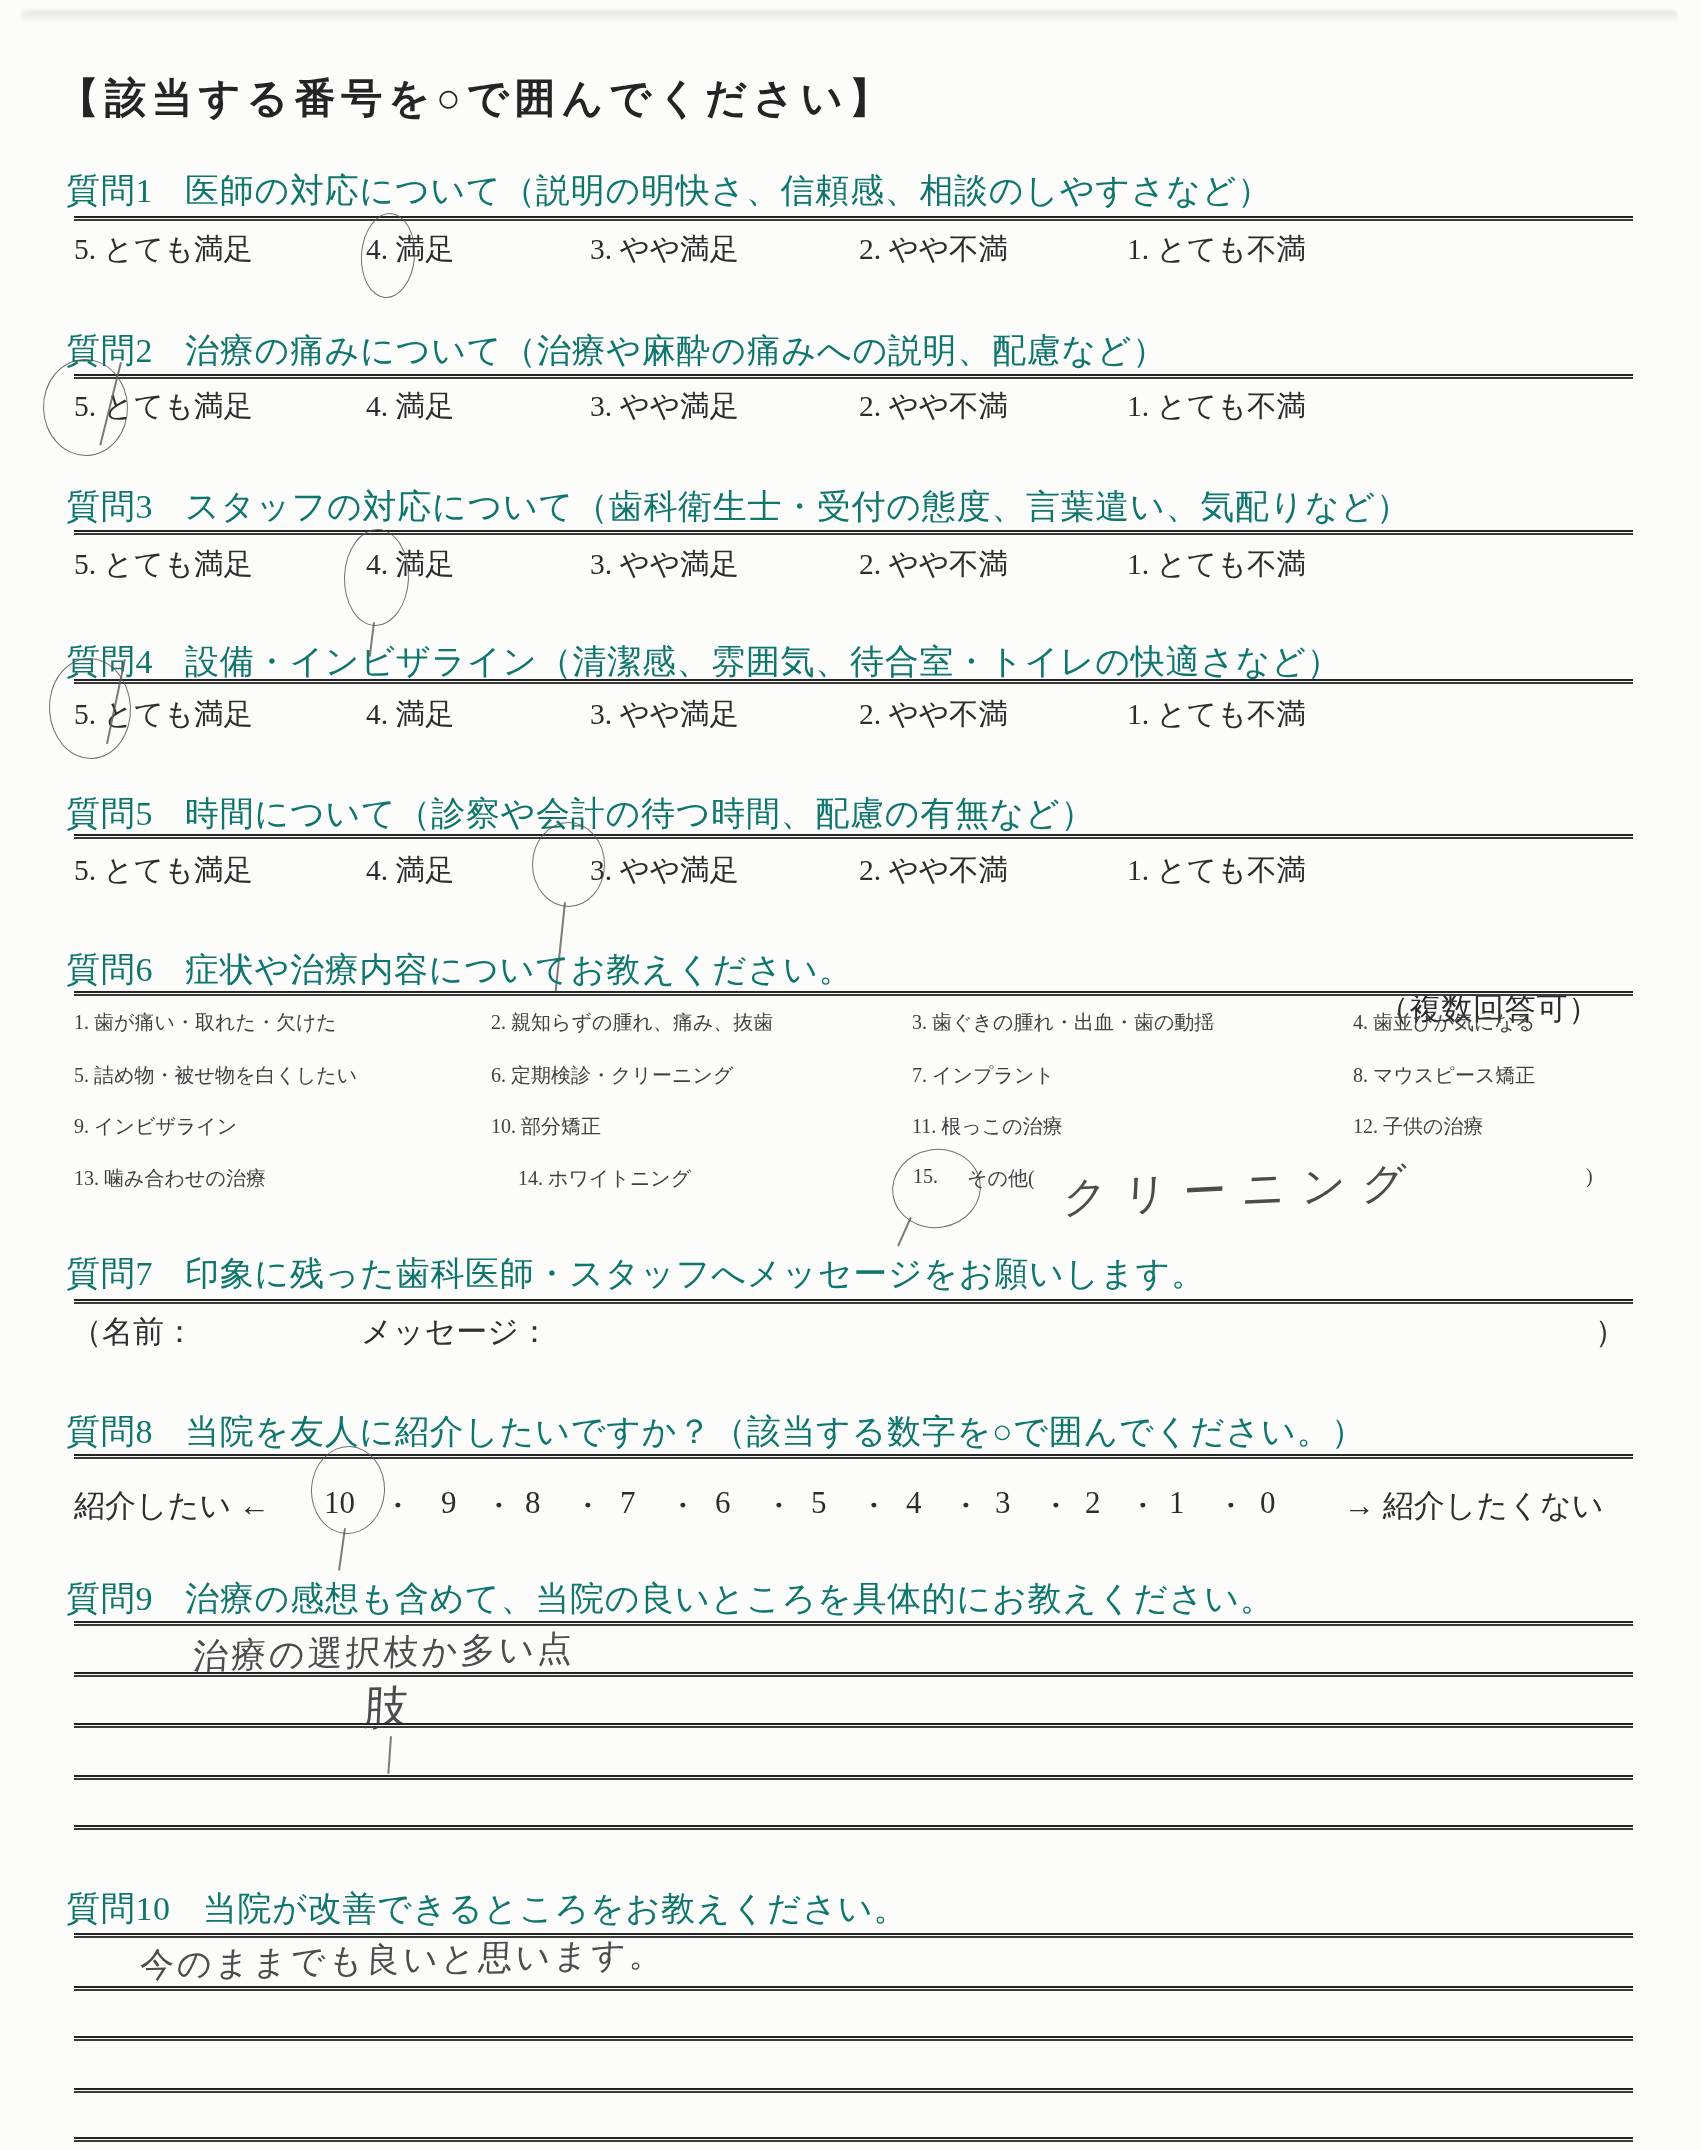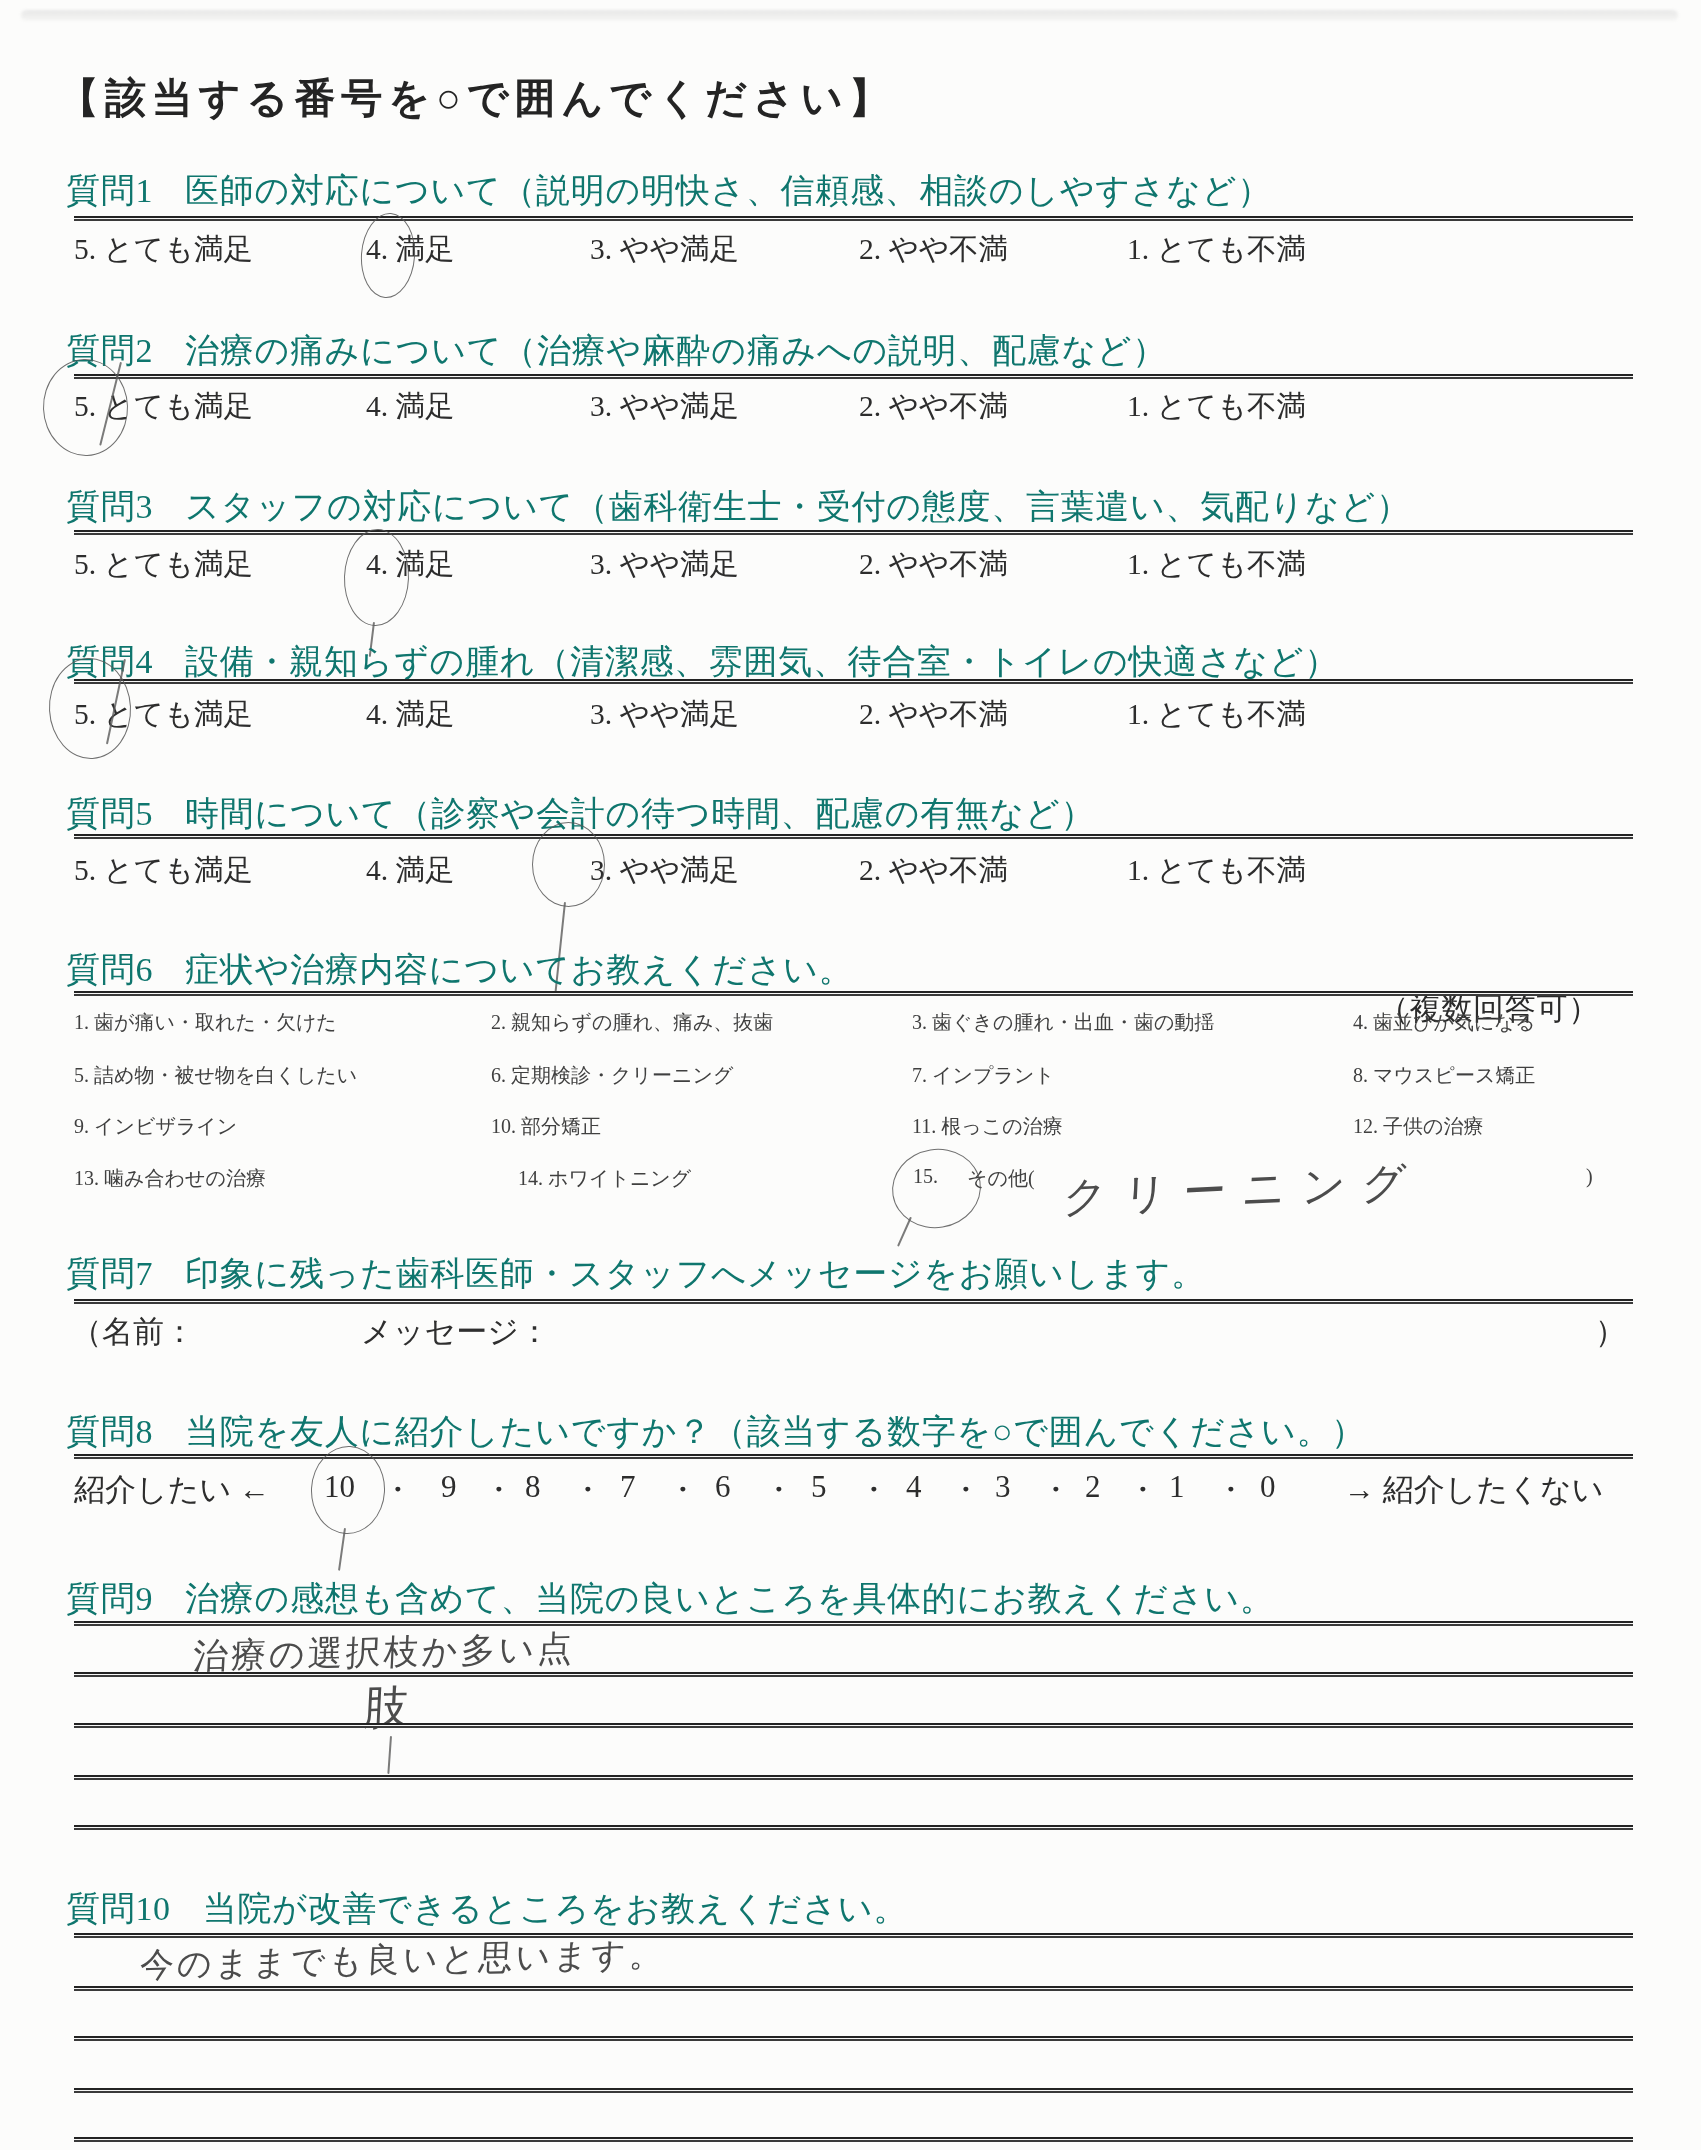--- a/index.html
+++ b/index.html
@@ -30,21 +30,21 @@
     left:74px;width:1559px;height:5.2px;
     background:linear-gradient(to bottom,#232323 0px,#232323 1.8px,#f6f6f5 1.8px,#f6f6f5 3px,#3a3a3a 3px,#3a3a3a 4.8px,transparent 4.8px);
   }
   .optrow{left:0;width:1440px;height:38px;font-size:29.5px;white-space:nowrap;color:#2d2d2d;}
   .optrow span{position:absolute;top:0;}
   .q6row{left:0;width:1701px;height:35px;font-size:20px;white-space:nowrap;color:#404040;}
   .q6row span{position:absolute;top:0;}
   .note{font-size:31px;letter-spacing:0.7px;color:#2a2a2a;white-space:nowrap;}
   .namerow{font-size:31px;color:#2f2f2f;white-space:nowrap;}
   .scalerow{font-size:31px;color:#2d2d2d;white-space:nowrap;}
-  .scalerow span{position:absolute;top:0;}
+  .scalerow span{position:absolute;top:16px;}
   .hand-circle{
     border:1.8px solid #575757;border-radius:50%;
     opacity:.85;
   }
   .stroke{
     width:1.5px;background:#5a5a5a;border-radius:1.5px;opacity:.8;
     transform-origin:top center;
   }
   .hw{
     color:#4c4c4c;white-space:nowrap;
@@ -101,21 +101,21 @@
     <span style="left:366px;">4. 満足</span>
     <span style="left:590px;">3. やや満足</span>
     <span style="left:859px;">2. やや不満</span>
     <span style="left:1127px;">1. とても不満</span>
   </div>
   <div class="abs hand-circle" style="left:344px;top:529px;width:63px;height:95px;transform:rotate(2deg);"></div>
   <div class="abs stroke" style="left:373px;top:622px;height:35px;transform:rotate(7deg);"></div>
 
   <div class="abs qheading" style="top:639px;">
     <span>質問4</span>
-    <span>設備・親知らずの腫れ（清潔感、雰囲気、待合室・トイレの快適さなど）</span>
+    <span>設備・インビザライン（清潔感、雰囲気、待合室・トイレの快適さなど）</span>
   </div>
   <div class="abs rule" style="top:679px;"></div>
   <div class="abs optrow" style="top:695px;">
     <span style="left:74px;">5. とても満足</span>
     <span style="left:366px;">4. 満足</span>
     <span style="left:590px;">3. やや満足</span>
     <span style="left:859px;">2. やや不満</span>
     <span style="left:1127px;">1. とても不満</span>
   </div>
   <div class="abs hand-circle" style="left:49px;top:658px;width:80px;height:99px;transform:rotate(-3deg);"></div>

